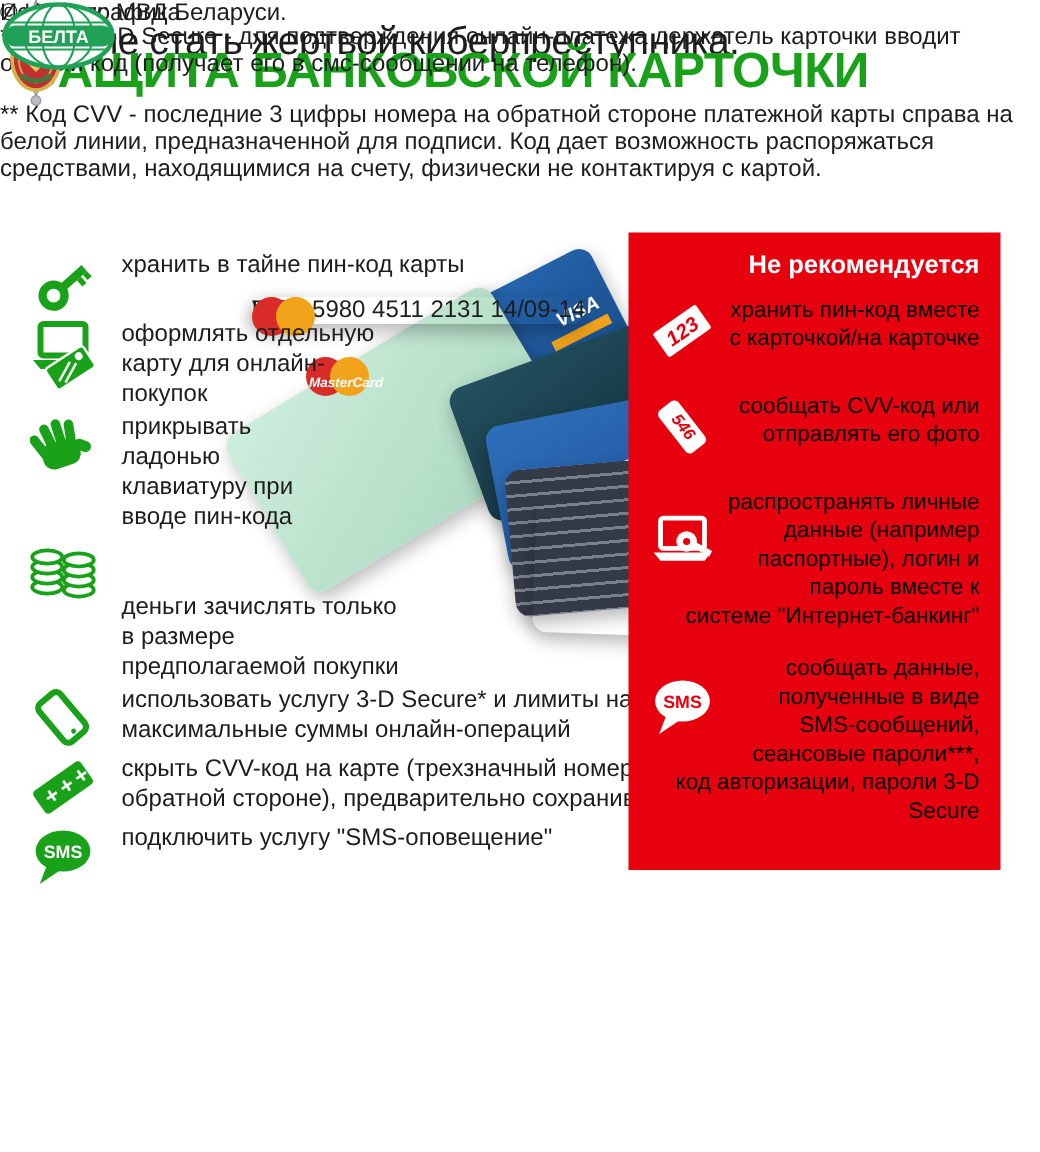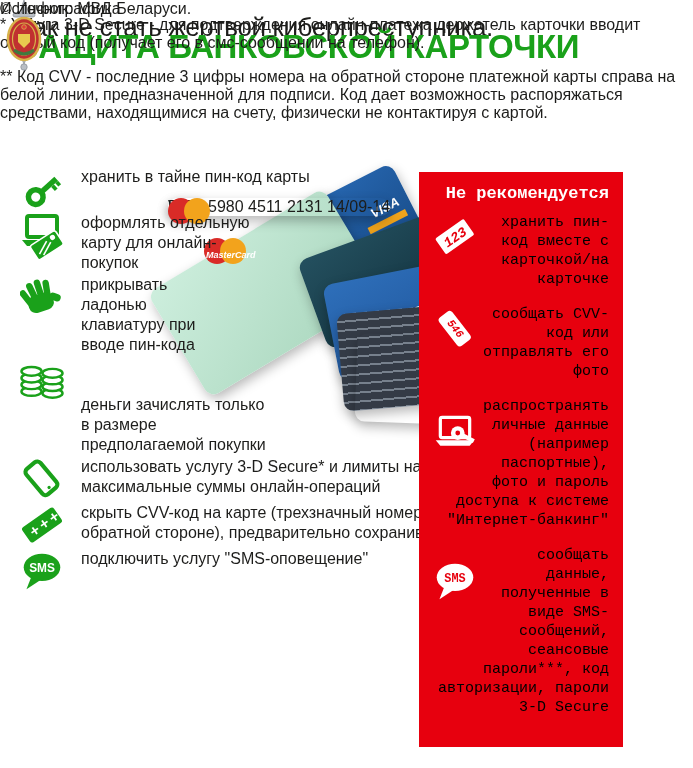--- a/index.html
+++ b/index.html
@@ -21,22 +21,22 @@
   .rule .iconbox{width:48px;min-width:48px;height:44px;display:flex;align-items:center;justify-content:center;
                  margin-right:15px;color:var(--green,#1aa11a);}
   .rule p{margin:0;font-size:16px;line-height:20px;color:#1d1d1b;}
   .rule:nth-of-type(2) p{max-width:180px;}
   .rule:nth-of-type(3) p{max-width:132px;}
   .rule:nth-of-type(4) p{max-width:192px;margin-top:38px;}
   .rule:nth-of-type(5) p{max-width:360px;}
   .rule:nth-of-type(6) p{max-width:372px;}
 
   
-  #warnpanel{left:419px;top:172px;width:204px;box-sizing:border-box;background:var(--red,#e7000e);
-             color:#fff;padding:12px 14px 14px;min-height:378px;z-index:5;font-family:Liberation Mono, monospace;}
+  #warnpanel{left:419px;top:155px;width:248px;box-sizing:border-box;background:var(--red,#e7000e);
+             color:#fff;padding:12px 14px 14px;min-height:378px;z-index:5;}
   #warn-title{text-align:right;font-weight:700;font-size:17px;margin:0 0 10px 0;}
   .witem{margin-bottom:16px;overflow:hidden;}
   .witem .wicon{float:left;width:44px;height:44px;margin:2px 4px 2px 0;}
   .witem.tall .wicon{margin-top:14px;}
   .witem p{margin:0;text-align:right;font-size:15px;line-height:19px;color:#000000;}
 
   
   #cards-fan{left:168px;top:198px;width:310px;height:225px;z-index:1;}
   .card{position:absolute;border-radius:10px;box-shadow:0 5px 12px rgba(0,0,0,.28);}
   #c-mint{width:205px;height:122px;left:-4px;top:34px;transform:rotate(-31deg);
@@ -277,21 +277,21 @@
           <rect x="8" y="7" width="32" height="22" rx="2" fill="none" stroke="#fff" stroke-width="3.5"></rect>
           <path d="M3 32 h42 l-5 6 H8 z" fill="#fff"></path>
           <circle cx="27" cy="24" r="7.5" fill="#fff"></circle>
           <circle cx="27" cy="24" r="2.6" fill="#e7000e"></circle>
           <g transform="rotate(28 34 27)">
             <rect x="33" y="25" width="13" height="4.5" fill="#fff"></rect>
             <rect x="41" y="29" width="3" height="4" fill="#fff"></rect>
           </g>
         </svg>
       </span>
-      <p>распространять личные данные (например паспортные), фото и пароль доступа к системе "Интернет-банкинг"</p>
+      <p>распространять личные данные (например паспортные), логин и пароль вместе к системе "Интернет-банкинг"</p>
     </div>
 
     <div class="witem tall">
       <span class="wicon">
         <svg width="44" height="42" viewBox="0 0 48 46">
           <ellipse cx="24" cy="19" rx="20" ry="15" fill="#fff"></ellipse>
           <path d="M12 30 L7 43 L22 33 Z" fill="#fff"></path>
           <text x="24" y="24" text-anchor="middle" fill="#e7000e" font-size="13" font-weight="bold">SMS</text>
         </svg>
       </span>
@@ -311,14 +311,25 @@
       <circle cx="24" cy="67" r="3.2" fill="#b9bec4" stroke="#8d939a" stroke-width="0.8"></circle>
       <ellipse cx="24" cy="39" rx="16" ry="21" fill="#c03030" stroke="#d7b24a" stroke-width="2.5"></ellipse>
       <ellipse cx="24" cy="39" rx="11.5" ry="16" fill="none" stroke="#d7b24a" stroke-width="1.2"></ellipse>
       <circle cx="24" cy="27" r="2.3" fill="#e03a3a" stroke="#d7b24a" stroke-width="0.8"></circle>
       <path d="M18 34 h12 v8 l-6 6 -6 -6 z" fill="#e8c84e"></path>
       <path d="M14 50 q10 8 20 0" fill="none" stroke="#3f7a3f" stroke-width="3"></path>
     </svg>
   </div>
   <div class="abs" id="source">Источник: МВД Беларуси.</div>
   <div class="abs" id="credit">© Инфографика</div>
+  <div class="abs" id="belta">
+    <svg width="78" height="48" viewBox="0 0 78 48">
+      <ellipse cx="39" cy="24" rx="36" ry="21" fill="#fff" stroke="#21a157" stroke-width="3"></ellipse>
+      <ellipse cx="39" cy="24" rx="23" ry="21" fill="none" stroke="#21a157" stroke-width="1.4"></ellipse>
+      <ellipse cx="39" cy="24" rx="11" ry="21" fill="none" stroke="#21a157" stroke-width="1.4"></ellipse>
+      <line x1="5" y1="15" x2="73" y2="15" stroke="#21a157" stroke-width="1.4"></line>
+      <line x1="5" y1="33" x2="73" y2="33" stroke="#21a157" stroke-width="1.4"></line>
+      <rect x="3" y="17" width="72" height="14" rx="7" fill="#21a157"></rect>
+      <text x="39" y="28.5" text-anchor="middle" fill="#fff" font-size="12" font-weight="bold">БЕЛТА</text>
+    </svg>
+  </div>
 
 </div>
 
 </body></html>

